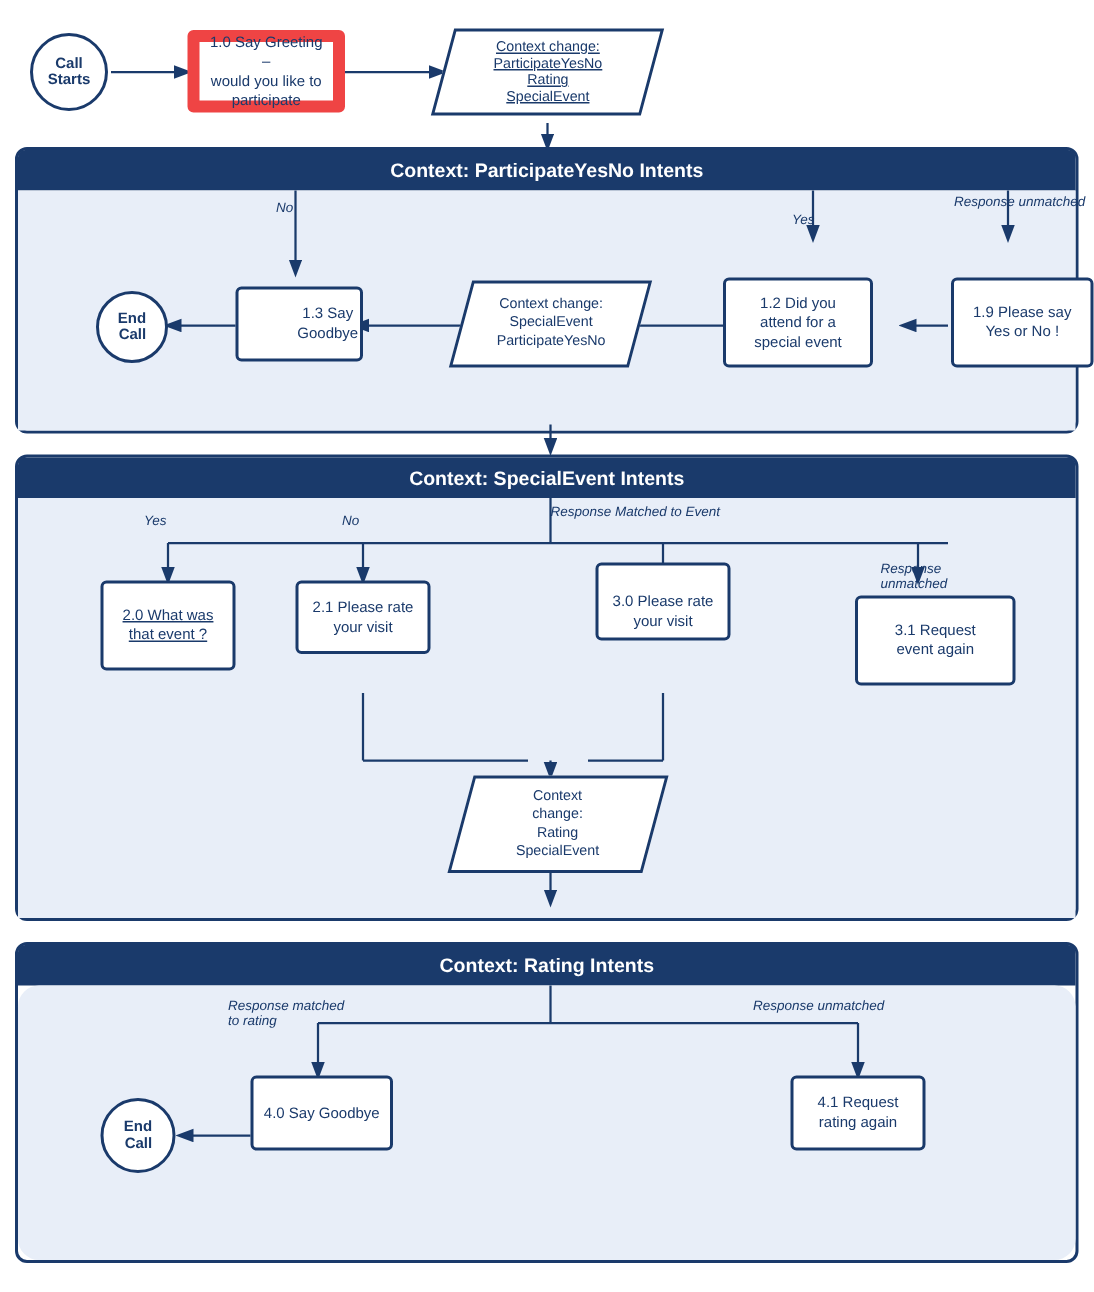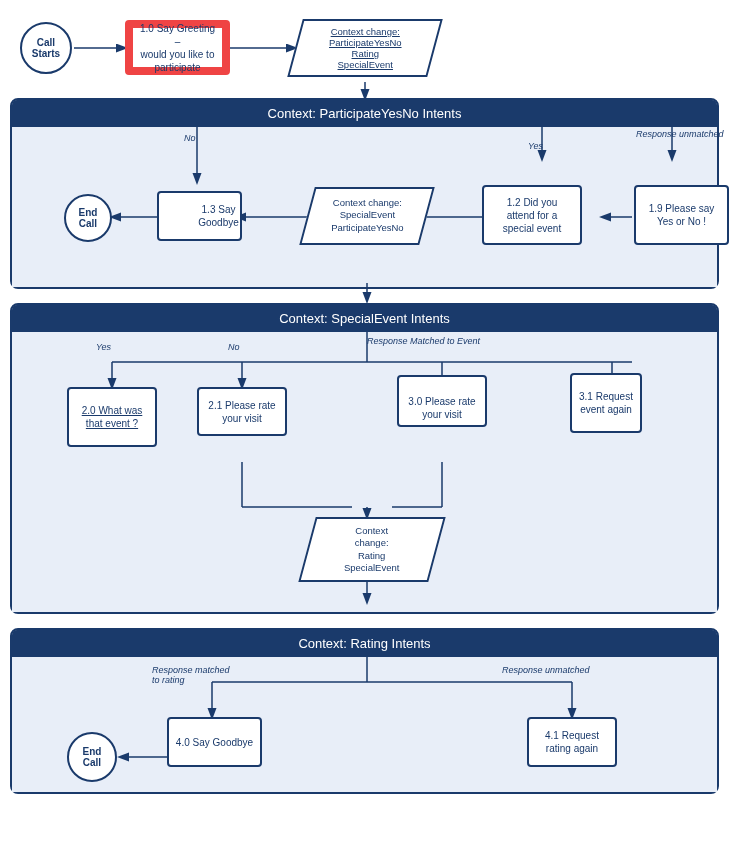--- a/index.html
+++ b/index.html
@@ -76,21 +76,21 @@
       border: 2px solid #1a3a6b;
       border-radius: 8px;
       margin-bottom: 14px;
       position: relative;
       background: #fff;
     }
     .context-header {
       background: #1a3a6b;
       color: #fff;
       text-align: center;
-      font-weight: normal;
+      font-weight: bold;
       font-size: 13px;
       padding: 6px;
       border-radius: 5px 5px 0 0;
     }
     .context-body {
       position: relative;
       background: #e8eef8;
     }
 
     .arrow-label {
@@ -100,21 +100,21 @@
       font-style: italic;
     }
 
     
     .inner-oval {
       border: 2px solid #1a3a6b;
       border-radius: 50%;
       display: flex;
       align-items: center;
       justify-content: center;
-      text-align: center;
+      text-align: right;
       font-size: 10px;
       font-weight: bold;
       background: #fff;
       position: absolute;
     }
 
     .inner-rect {
       border: 2px solid #1a3a6b;
       border-radius: 4px;
       display: flex;
@@ -298,40 +298,40 @@
       <div class="inner-rect" style="width:90px;height:49px;left:185px;top:55px;line-height:1.3;">
         <span style="white-space:pre-line;">2.1 Please rate
 your visit</span>
       </div>
 
       <div class="inner-rect" style="width:90px;height:52px;left:385px;top:43px;line-height:1.3;align-items:flex-end;">
         <span style="white-space:pre-line;">3.0 Please rate
 your visit</span>
       </div>
 
-      <div class="inner-rect" style="width:72px;height:60px;left:558px;top:41px;line-height:1.3;">
+      <div class="inner-rect" style="width:107px;height:60px;left:558px;top:65px;line-height:1.3;">
         <span style="white-space:pre-line;">3.1 Request
 event again</span>
       </div>
 
       <div class="inner-para" style="width:130px;height:65px;left:295px;top:185px;">
         <span style="white-space:pre-line;font-size:9.5px;">Context
 change:
 Rating
 SpecialEvent</span>
       </div>
 
     </div>
   </div>
 
   <div class="context-section" style="margin-top:4px;">
     <div class="context-header">
       <span>Context: Rating Intents</span>
     </div>
-    <div class="context-body" style="height:135px;">
+    <div class="context-body" style="height:183px;border-radius:14px;">
 
       <svg style="position:absolute;top:0;left:0;width:100%;height:175px;overflow:visible;pointer-events:none;">
         <defs>
           <marker id="arrow4" markerWidth="8" markerHeight="8" refX="6" refY="3" orient="auto">
             <path d="M0,0 L0,6 L8,3 z" fill="#1a3a6b"></path>
           </marker>
         </defs>
 
         <line x1="355" y1="0" x2="355" y2="25" stroke="#1a3a6b" stroke-width="1.5"></line>
 

